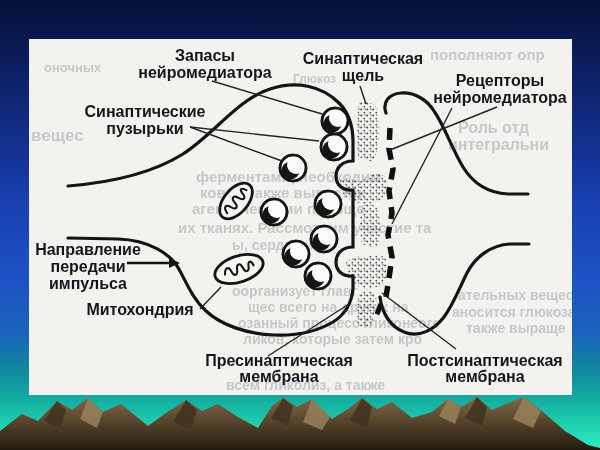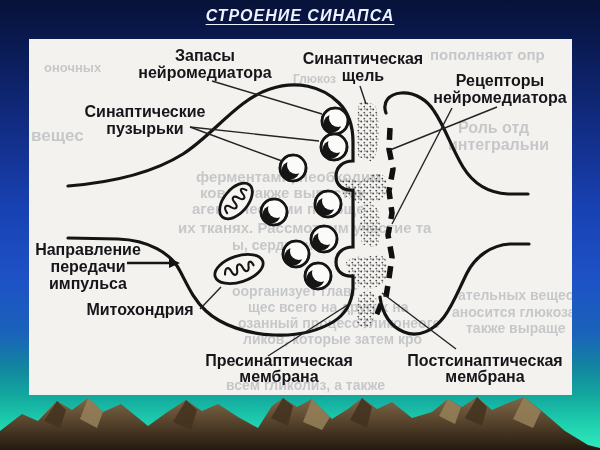--- a/index.html
+++ b/index.html
@@ -30,23 +30,20 @@
   .mito-outer{fill:#f6f5f2;stroke:#151515;stroke-width:2.8;}
   .mito-cristae{fill:none;stroke:#151515;stroke-width:2.1;stroke-linecap:round;}
   .arrow-line{stroke:#141414;stroke-width:2.6;}
   .arrow-head{fill:#141414;}
 </style>
 </head>
 <body>
 
 <div id="slide">
 
-  <div class="title-wrap">
-    <span class="slide-title">СТРОЕНИЕ СИНАПСА</span>
-  </div>
 
   <div class="panel">
     <svg viewBox="29 39 543 356">
       <defs>
         <pattern id="stip" width="6" height="6" patternUnits="userSpaceOnUse">
           <circle cx="1.2" cy="1.5" r="1" fill="#2e2e2e"></circle>
           <circle cx="4.3" cy="4.6" r="0.9" fill="#2e2e2e"></circle>
           <circle cx="4.9" cy="1" r="0.7" fill="#2e2e2e"></circle>
         </pattern>
       </defs>

